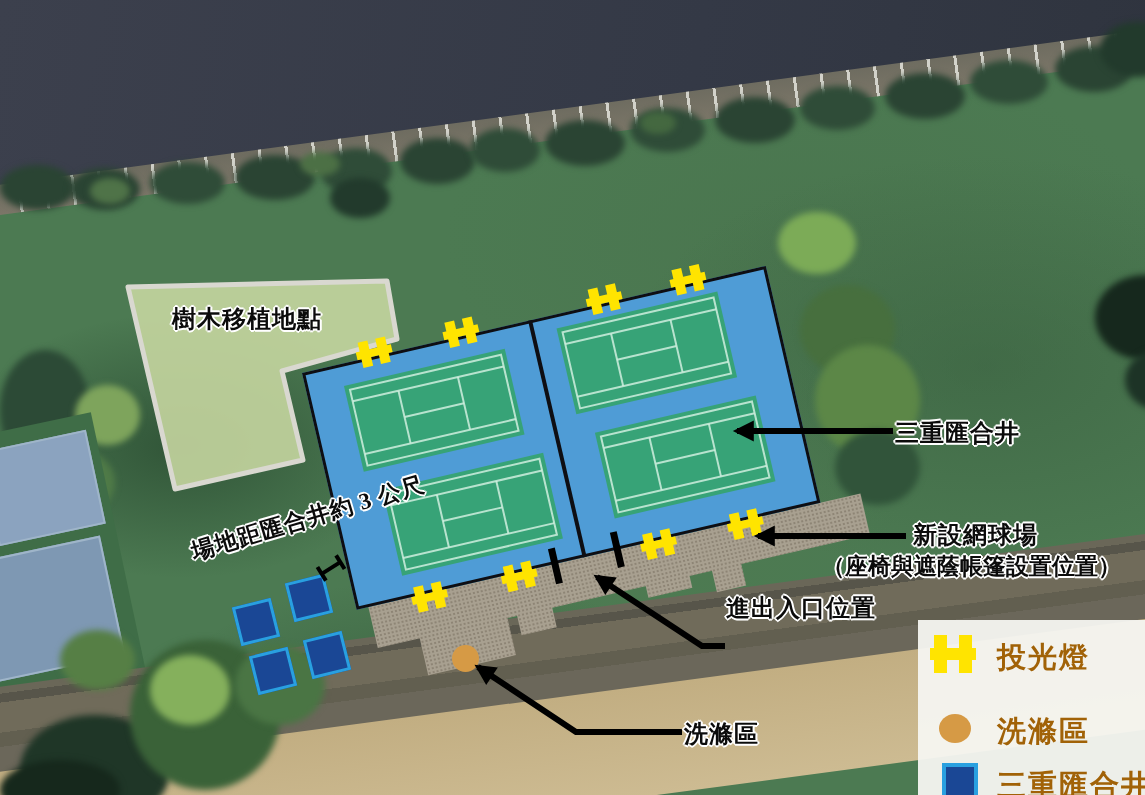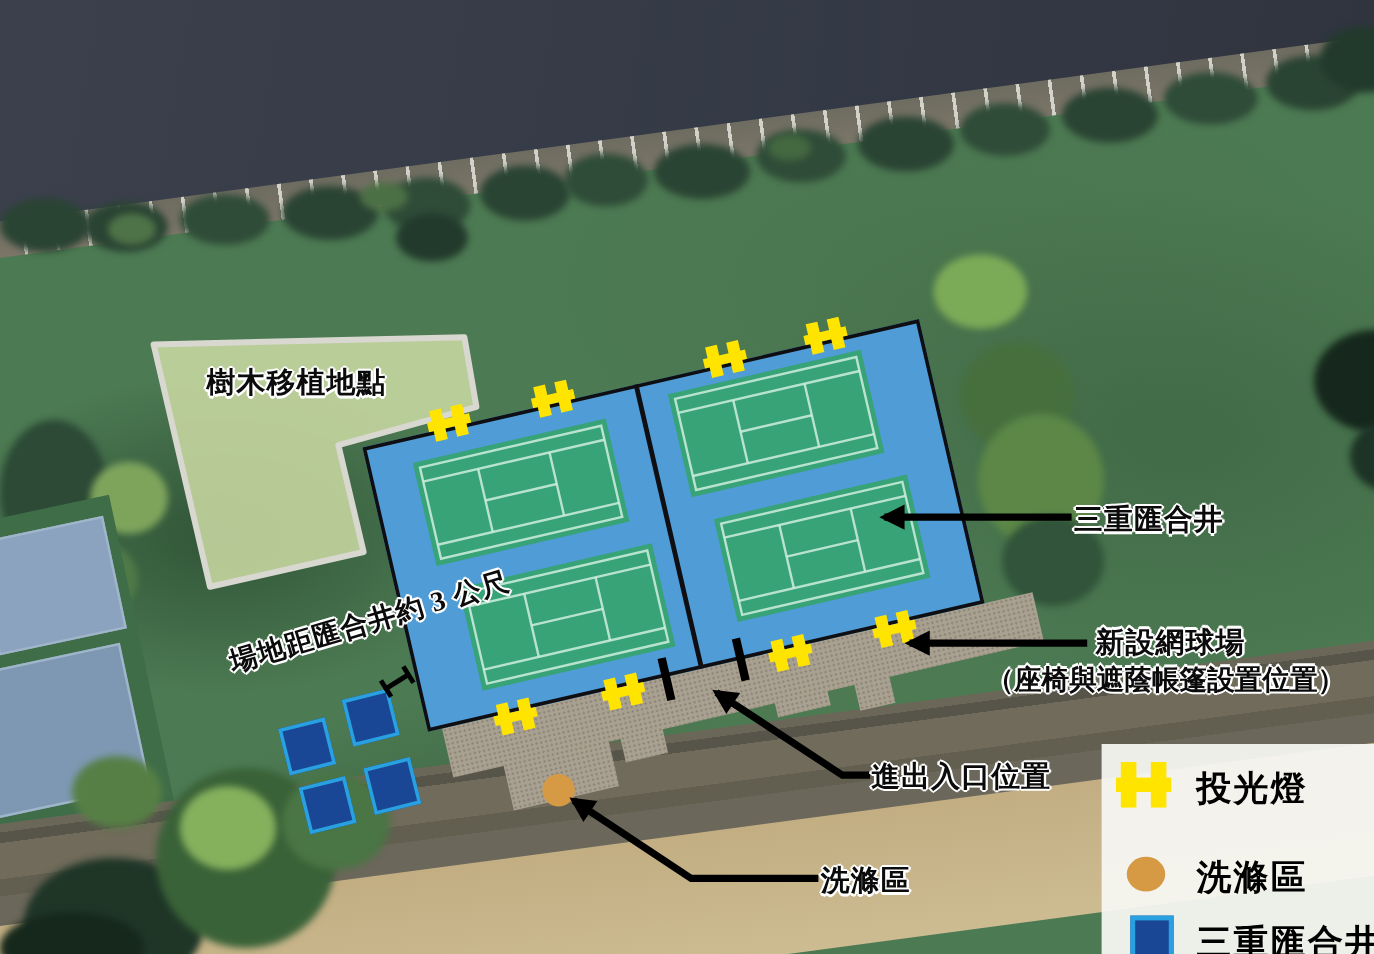--- a/index.html
+++ b/index.html
@@ -69,21 +69,21 @@
   .legend{left:918px;top:620px;width:240px;height:190px;
     background:rgba(246,245,241,.95);}
   .lg-h{position:absolute;left:15px;top:15px;width:40px;height:38px;}
   .lg-h .b{position:absolute;top:0;width:13px;height:38px;background:#ffe400;}
   .lg-h .bl{left:1px}.lg-h .br{right:1px}
   .lg-h .c{position:absolute;left:-3px;right:-3px;top:13px;height:12px;background:#ffe400;}
   .lg-circle{position:absolute;left:21px;top:94px;width:32px;height:29px;
     border-radius:50%;background:#d69a45;}
   .lg-square{position:absolute;left:24px;top:143px;width:28px;height:28px;
     background:#1a4795;border:4px solid #29a0e0;}
-  .llabel{position:absolute;left:79px;font-weight:bold;font-size:29px;color:#000000;
+  .llabel{position:absolute;left:79px;font-weight:bold;font-size:29px;color:#a16207;
     white-space:nowrap;letter-spacing:2px;}
 
   svg.overlay{position:absolute;left:0;top:0;pointer-events:none;}
 </style>
 </head>
 <body>
 
 <div class="abs grass"></div>
 <div class="abs water"></div>
 <div class="abs bankpath"></div>
@@ -262,21 +262,21 @@
     <line x1="-11" y1="-8" x2="-11" y2="8"></line>
     <line x1="11" y1="-8" x2="11" y2="8"></line>
   </g>
 </svg>
 
 <div class="mlabel" style="left:172px;top:303px">樹木移植地點</div>
 <div class="mlabel rot" style="left:192px;top:537px;font-size:23px">場地距匯合井約 3 公尺</div>
 <div class="mlabel" style="left:895px;top:417px">三重匯合井</div>
 <div class="mlabel" style="left:913px;top:519px">新設網球場</div>
 <div class="mlabel" style="left:822px;top:551px;font-size:23px;letter-spacing:0">（座椅與遮蔭帳篷設置位置）</div>
-<div class="mlabel" style="left:726px;top:631px">進出入口位置</div>
+<div class="mlabel" style="left:726px;top:592px">進出入口位置</div>
 <div class="mlabel" style="left:684px;top:718px">洗滌區</div>
 
 <div class="abs legend">
   <div class="lg-h">
     <div class="b bl"></div>
       <div class="b br"></div>
       <div class="c"></div>
   </div>
   <div class="llabel" style="top:18px">投光燈</div>
   <div class="lg-circle"></div>

